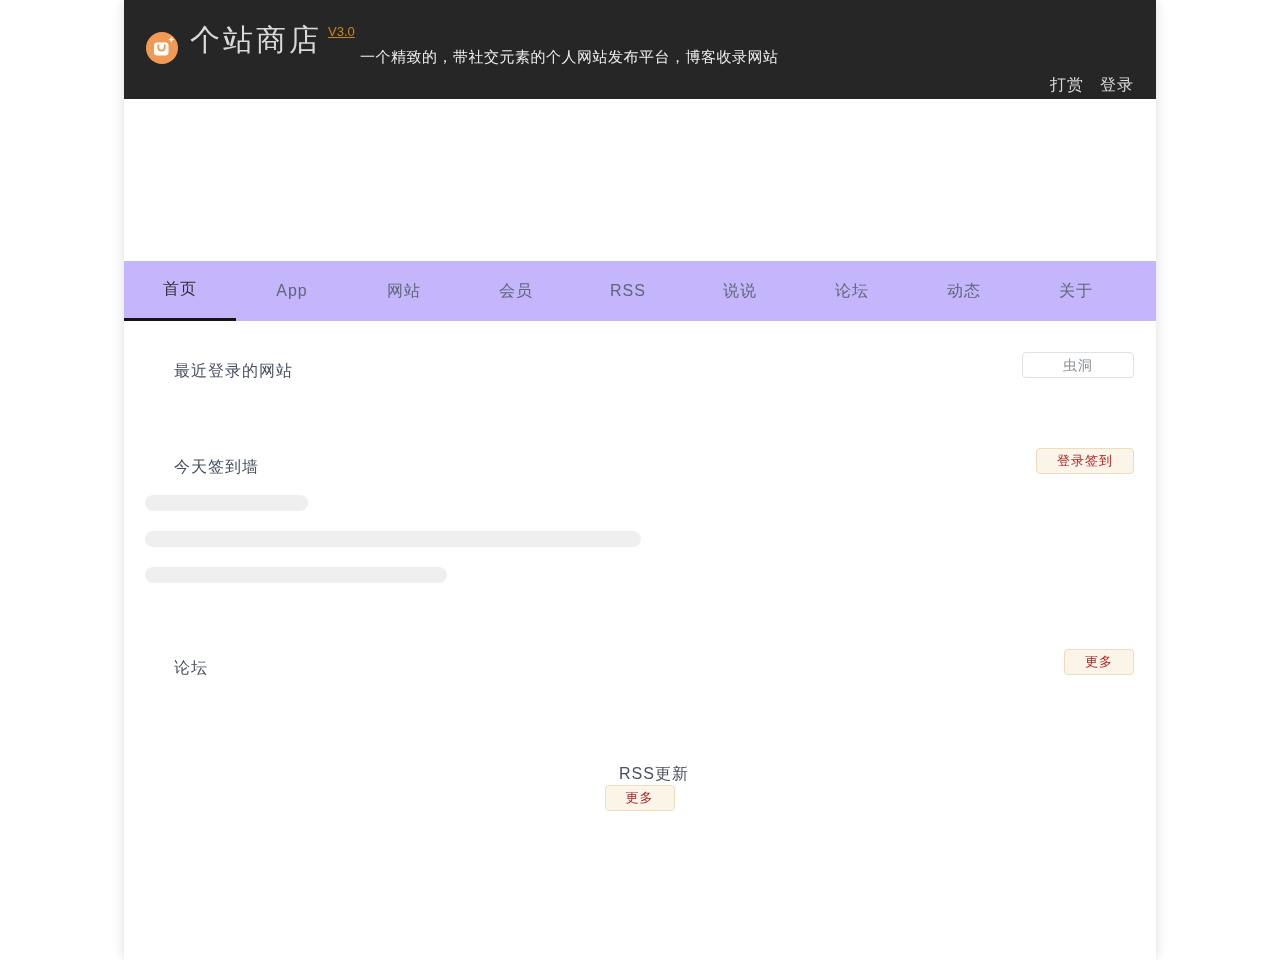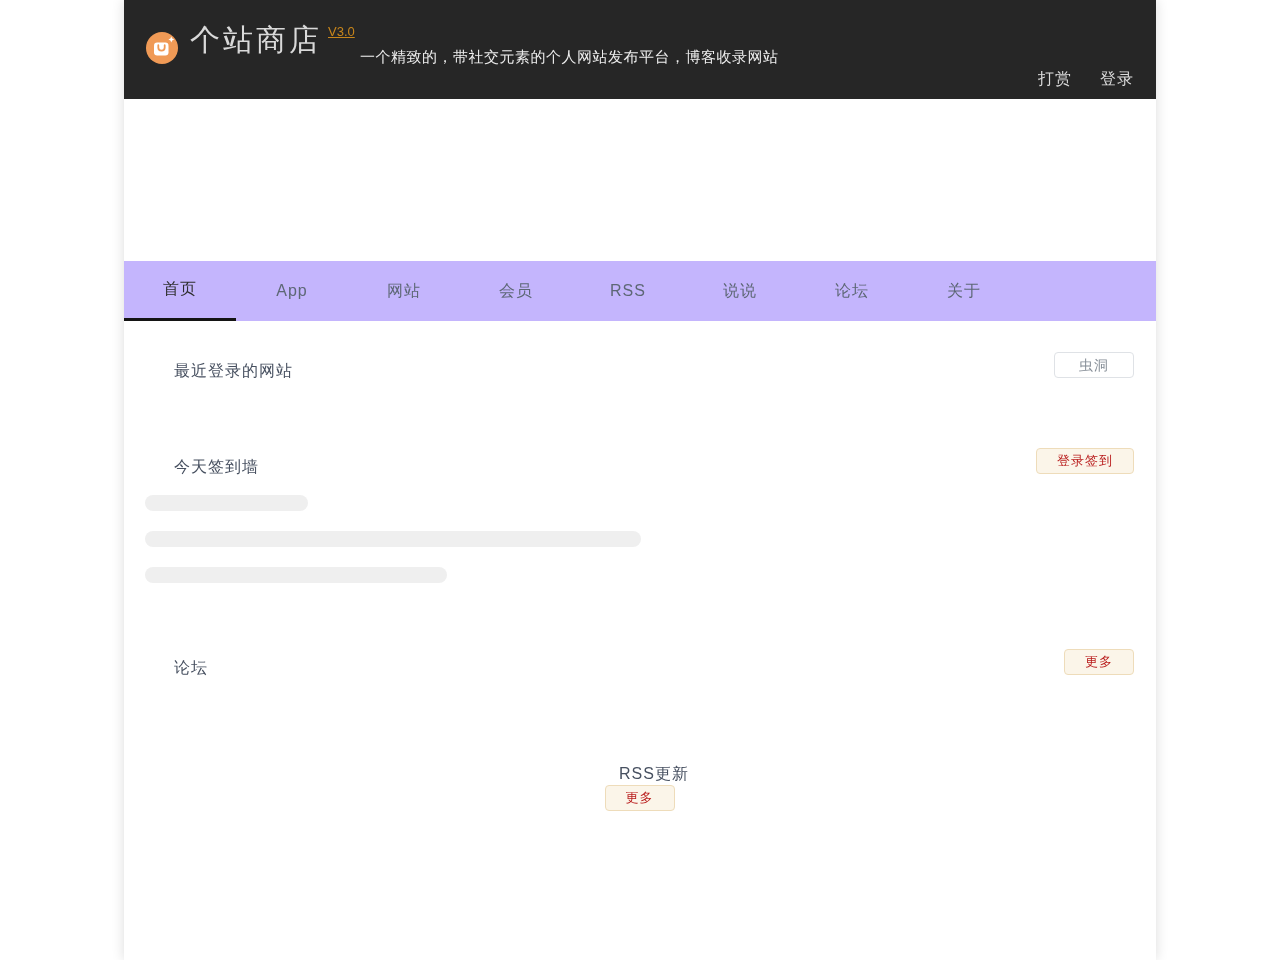--- a/index.html
+++ b/index.html
@@ -29,22 +29,22 @@
   }
   .version-link {
     position: absolute; left: 204px; top: 24px;
     font-size: 13px; color: #c8861b; text-decoration: underline; cursor: pointer;
   }
   .subtitle {
     position: absolute; left: 236px; top: 48px;
     font-size: 15px; color: #ededed; letter-spacing: 0.5px;
   }
   .header-actions {
-    position: absolute; right: 22px; bottom: 9px;
-    display: flex; gap: 28px;
+    position: absolute; right: 22px; bottom: 3px;
+    display: flex; gap: 16px;
   }
   .header-action {
     font-size: 16px; color: #dcdcdc; cursor: pointer; letter-spacing: 1px;
   }
 
   
   .hero { height: 162px; background: #ffffff; }
 
   
   .nav { display: flex; height: 60px; background: #c4b5fd; }
@@ -72,21 +72,21 @@
   .row-forum   { margin-top: 66px; }
   .row-rss     { margin-top: 77px; flex-direction: column; }
 
   .btn {
     height: 26px; line-height: 24px; border-radius: 4px;
     background: #fff; cursor: pointer; white-space: nowrap;
     display: inline-block; text-align: center;
   }
   .btn-neutral {
     border: 1px solid #dfe2e6; color: #858d96;
-    font-size: 14px; padding: 0 24px; letter-spacing: 1px;
+    font-size: 14px; padding: 0 40px; letter-spacing: 1px;
   }
   .btn-warm {
     border: 1px solid #eedcba; color: #b91c1c; background: #fbf5e9;
     font-size: 13px; padding: 0 20px; letter-spacing: 1px;
   }
 
   
   .skeletons { margin-top: 21px; }
   .skeleton-bar {
     height: 16px; border-radius: 8px; background: #efefef;
@@ -122,20 +122,21 @@
   <div class="hero"></div>
 
   <div class="nav">
     <div class="tab active">首页</div>
     <div class="tab">App</div>
     <div class="tab">网站</div>
     <div class="tab">会员</div>
     <div class="tab">RSS</div>
     <div class="tab">说说</div>
     <div class="tab">论坛</div>
+    <div class="tab">动态</div>
     <div class="tab">关于</div>
   </div>
 
   <div class="main">
 
     <div class="section-row row-recent">
       <div class="section-title">最近登录的网站</div>
       <span class="btn btn-neutral">虫洞</span>
     </div>
 

